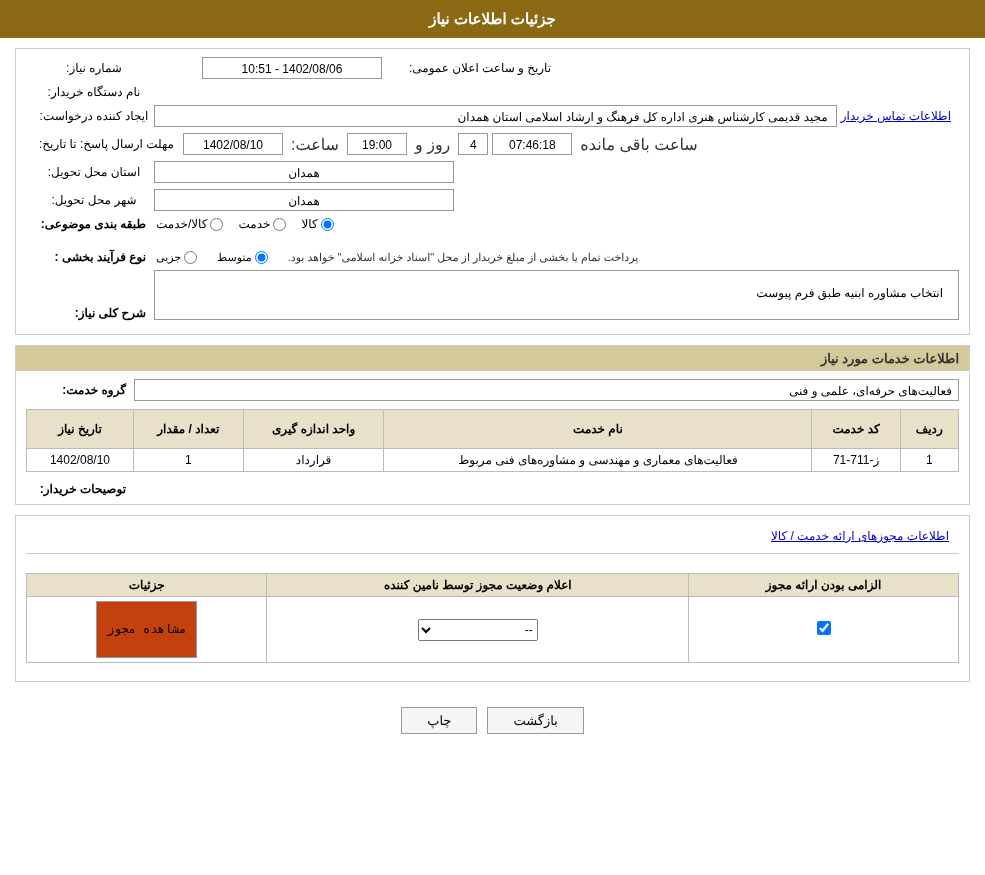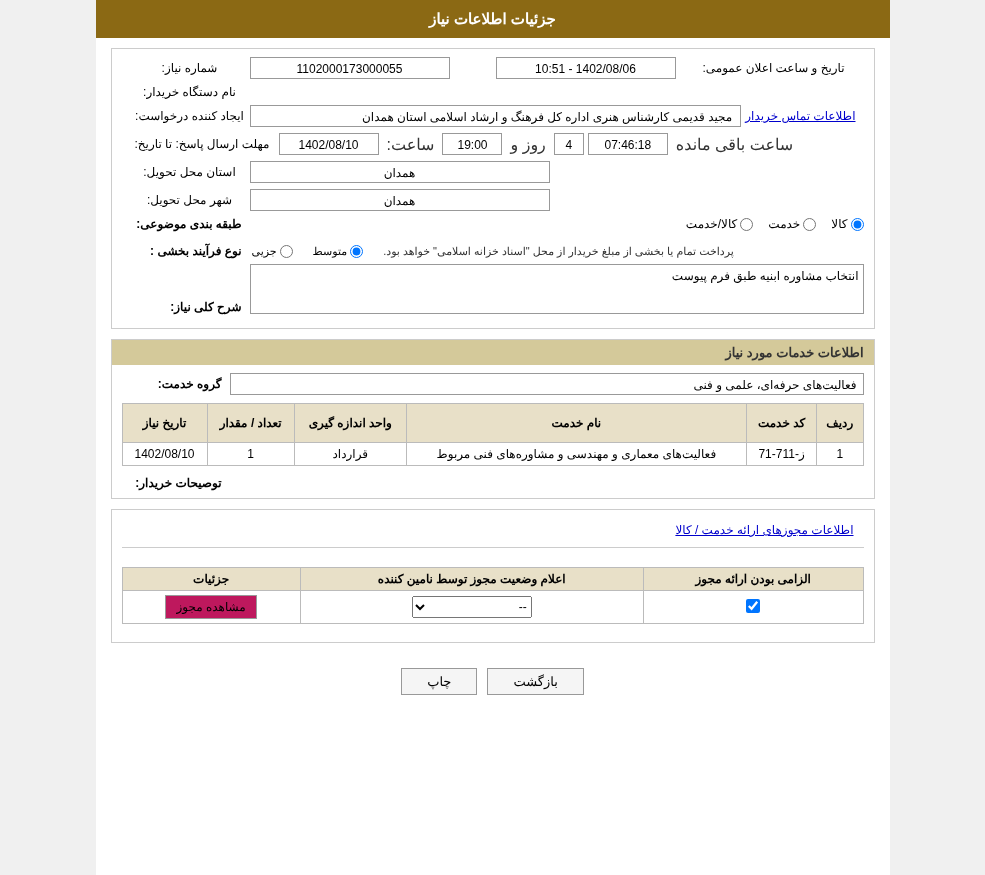--- a/index.html
+++ b/index.html
@@ -3,21 +3,21 @@
   <meta charset="utf-8">
   <style>
     * { box-sizing: border-box; margin: 0; padding: 0; }
     body {
       font-family: Tahoma, Arial, sans-serif;
       font-size: 12px;
       background: #f0f0f0;
       direction: rtl;
     }
     .page-wrapper {
-      width: 794px;
+      width: 985px;
       min-height: 875px;
       background: #fff;
       margin: 0 auto;
     }
     .header-bar {
       background: #8B6914;
       color: #fff;
       text-align: center;
       padding: 10px 0;
       font-size: 15px;
@@ -79,22 +79,21 @@
     }
     .small-label {
       font-size: 16px;
       color: #333;
     }
     .radio-row {
       display: flex;
       align-items: center;
       flex-direction: row-reverse;
       gap: 10px;
-      margin-bottom: 13px;
-      justify-content: space-between;
+      margin-bottom: 19px;
     }
     .radio-label {
       font-weight: bold;
       min-width: 120px;
       text-align: right;
     }
     .radio-group {
       display: flex;
       gap: 15px;
       flex-direction: row-reverse;
@@ -140,21 +139,21 @@
     }
     .description-label {
       font-weight: bold;
       min-width: 120px;
       text-align: right;
       padding-top: 2px;
     }
     .description-box {
       border: 1px solid #999;
       background: #fff;
-      padding: 4px;
+      padding: 15px;
       min-height: 50px;
       flex: 1;
       text-align: right;
       font-size: 12px;
       direction: rtl;
     }
     .services-section {
       border: 1px solid #ccc;
       margin-bottom: 10px;
     }
@@ -248,26 +247,26 @@
       border: 1px solid #bbb;
       padding: 4px 6px;
       font-weight: bold;
     }
     .license-table td {
       border: 1px solid #bbb;
       padding: 4px 6px;
       text-align: center;
     }
     .view-btn {
-      background: #be185d;
-      border: 1px solid #999;
-      padding: 4px 10px;
+      background: #c2410c;
+      border: 1px solid #999;
+      padding: 20px 10px;
       cursor: pointer;
       font-size: 12px;
-      font-family: Liberation Sans, sans-serif;
+      font-family: Liberation Mono, monospace;
     }
     .select-box {
       height: 22px;
       font-size: 12px;
       font-family: Tahoma, Arial, sans-serif;
       min-width: 120px;
       direction: rtl;
     }
     .footer-buttons {
       display: flex;
@@ -310,21 +309,20 @@
   <div class="header-bar">
     <span>جزئیات اطلاعات نیاز</span>
   </div>
 
   <div class="content">
 
     <div class="section">
 
       <div class="info-row">
         <span class="label">شماره نیاز:</span>
-        <div class="value-box" style="min-width:200px;">1102000173000055</div>
         <span style="display:inline-block;width:40px;"></span>
         <div class="value-box" style="min-width:180px; margin-left:8px;">1402/08/06 - 10:51</div>
         <span class="label" style="min-width:180px;">تاریخ و ساعت اعلان عمومی:</span>
       </div>
 
       <div class="info-row">
         <span class="label">نام دستگاه خریدار:</span>
       </div>
 
       <div class="info-row">

